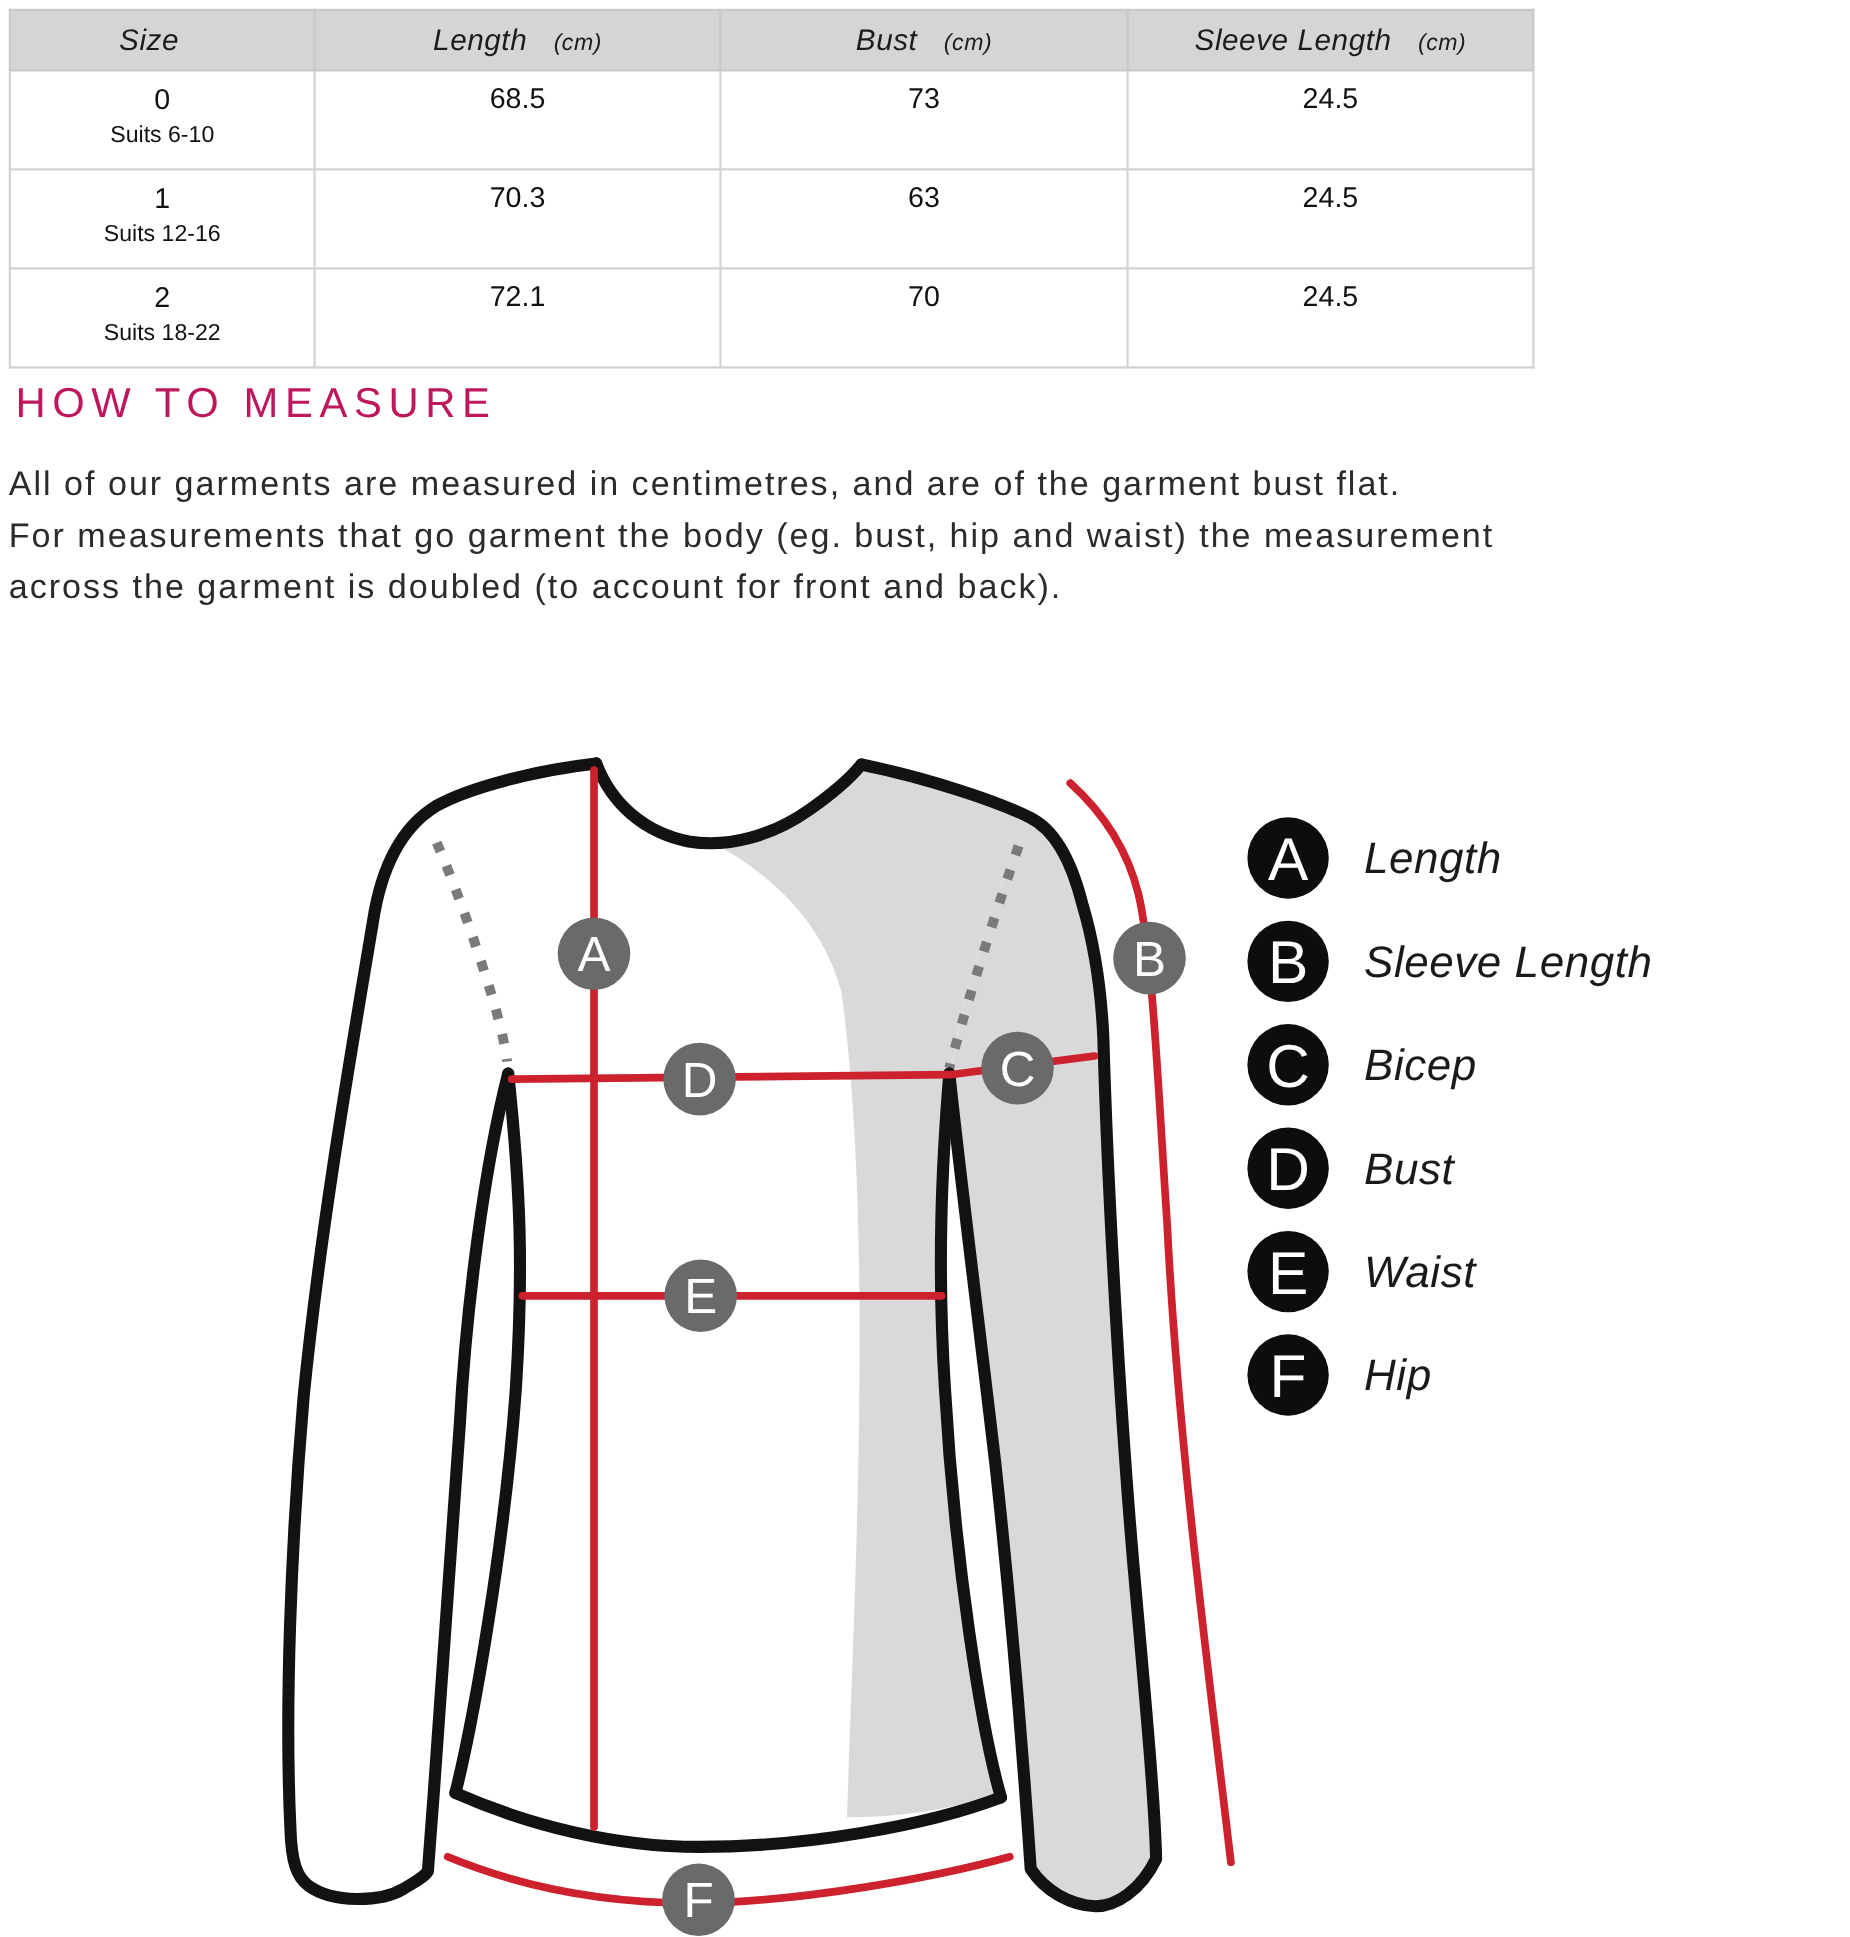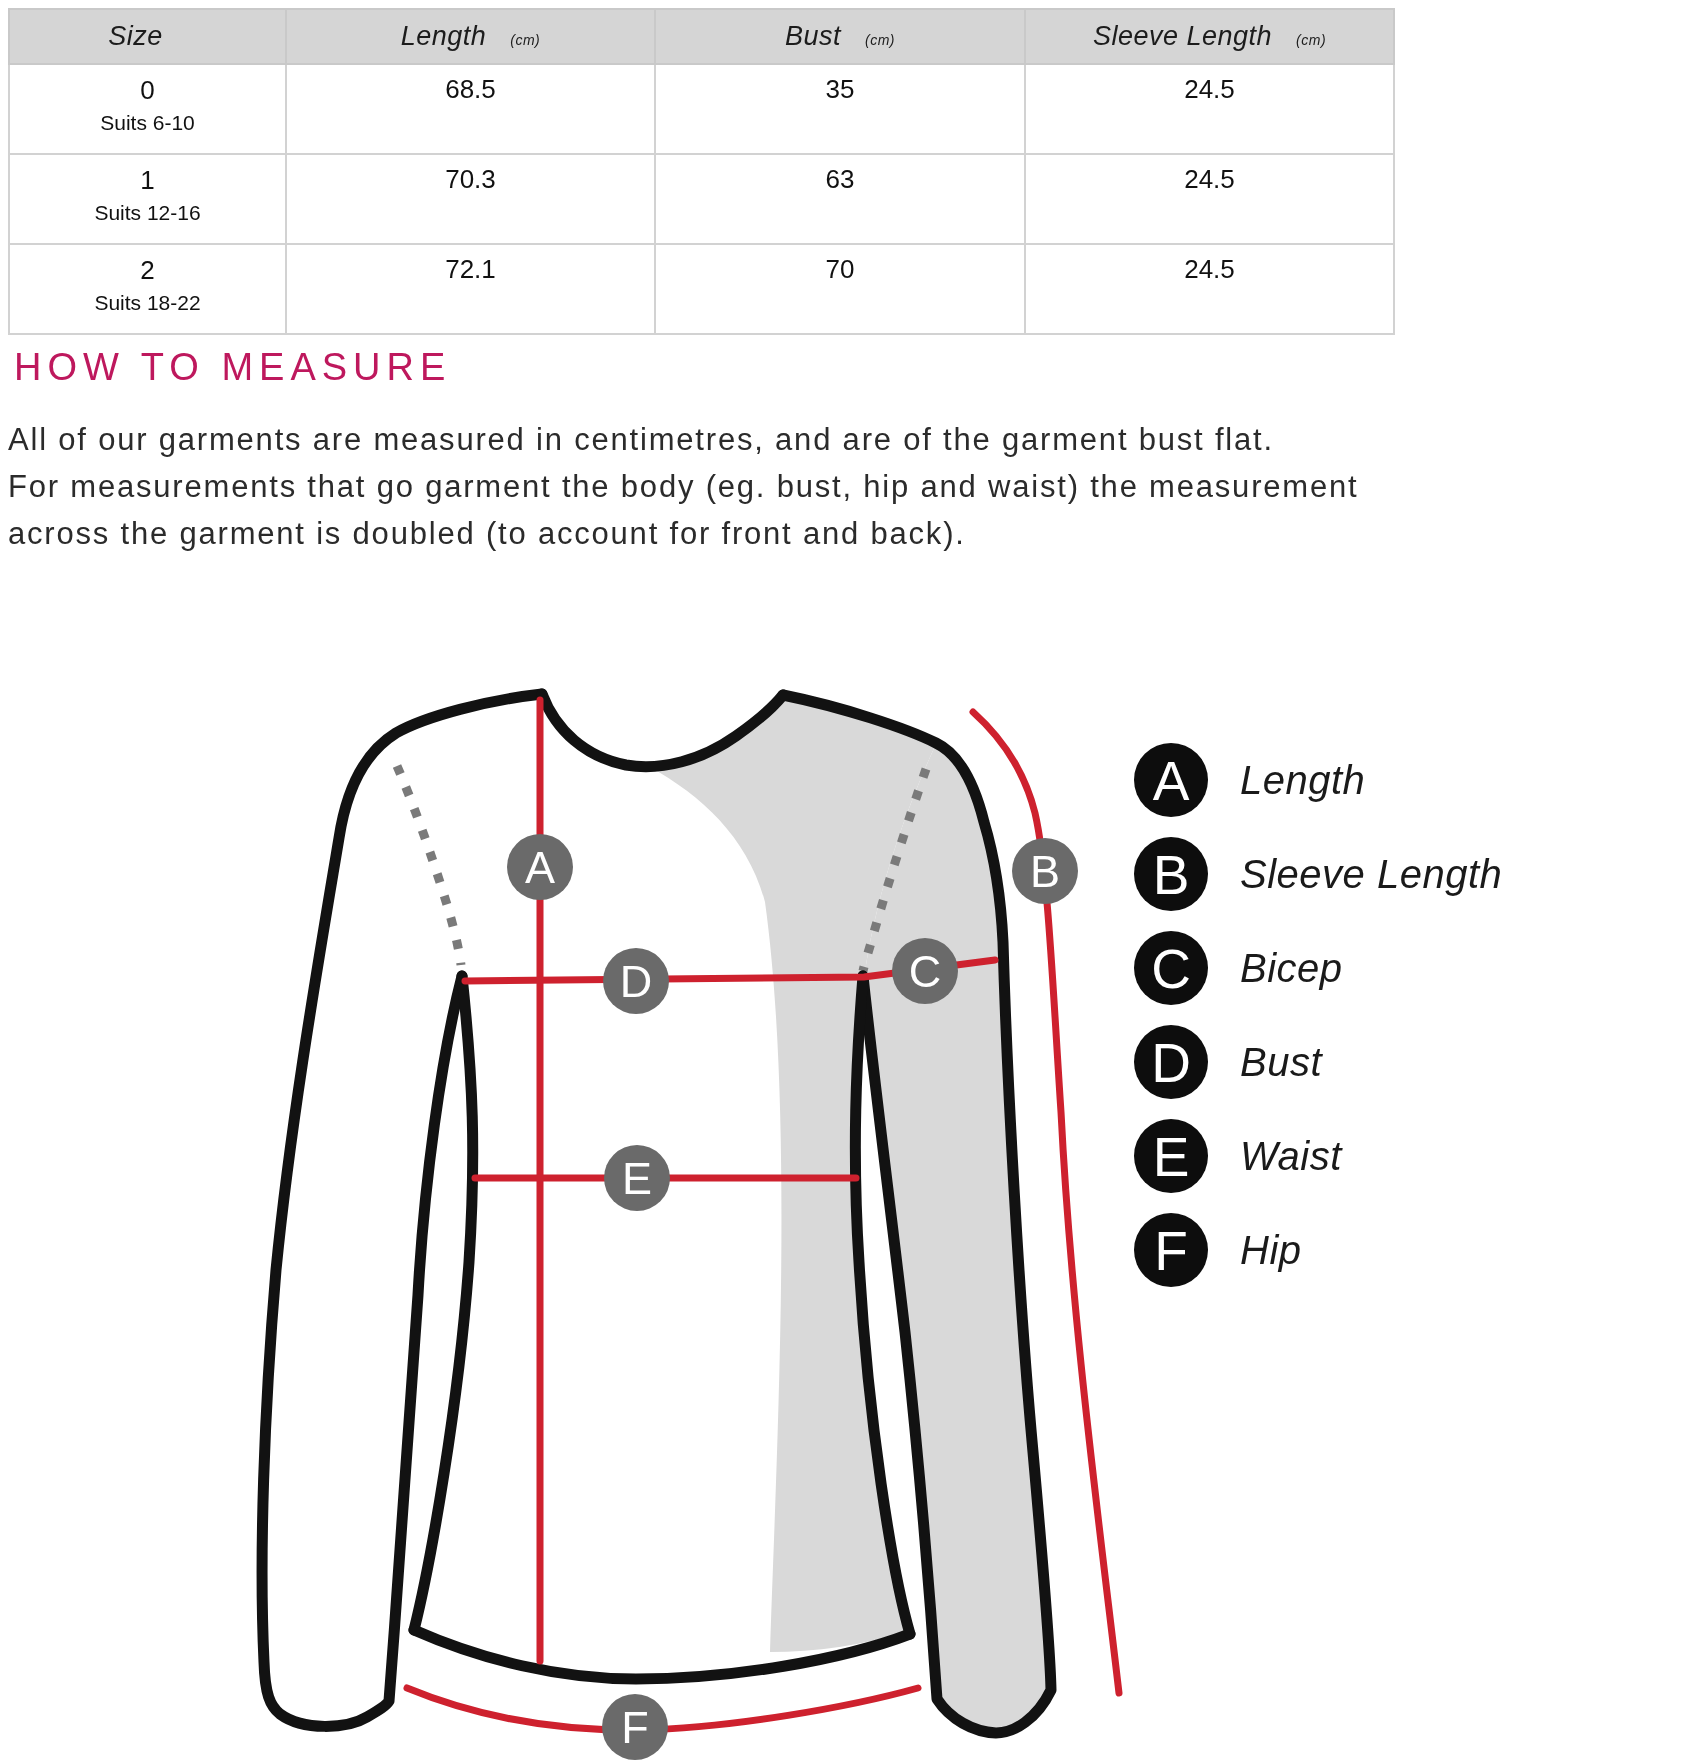--- a/index.html
+++ b/index.html
@@ -9,21 +9,21 @@
   
   table.size-chart{position:absolute;left:8px;top:8px;width:1385px;border-collapse:collapse;
                    table-layout:fixed;}
   table.size-chart col.c0{width:277px;}
   table.size-chart col.c1{width:369px;}
   table.size-chart col.c2{width:370px;}
   table.size-chart col.c3{width:369px;}
   table.size-chart th{background:#d5d5d5;border:2px solid #c9c9c9;height:51px;
                       font-style:italic;font-weight:400;font-size:27px;color:#1c1c1c;
                       text-align:center;vertical-align:middle;letter-spacing:.5px;}
-  table.size-chart th .unit{font-size:14px;margin-left:24px;}
+  table.size-chart th .unit{font-size:21px;margin-left:24px;}
   table.size-chart td{background:#ffffff;border:2px solid #d2d2d2;height:78px;
                       text-align:center;vertical-align:top;padding-top:9px;
                       font-size:26px;color:#111;}
   .size-num{font-size:26px;line-height:32px;}
   .size-suits{font-size:21px;line-height:30px;margin-top:2px;}
 
   
   .htm-heading{position:absolute;left:14px;top:346px;font-size:38px;letter-spacing:6px;
                color:#be185d;font-weight:400;}
   .htm-paragraph{position:absolute;left:8px;top:416px;font-size:31px;line-height:47px;
@@ -64,21 +64,21 @@
         </th>
       </tr>
     </thead>
     <tbody>
       <tr>
         <td>
           <div class="size-num">0</div>
           <div class="size-suits">Suits 6-10</div>
         </td>
         <td>68.5</td>
-        <td>35</td>
+        <td>73</td>
         <td>24.5</td>
       </tr>
       <tr>
         <td>
           <div class="size-num">1</div>
           <div class="size-suits">Suits 12-16</div>
         </td>
         <td>70.3</td>
         <td>63</td>
         <td>24.5</td>

